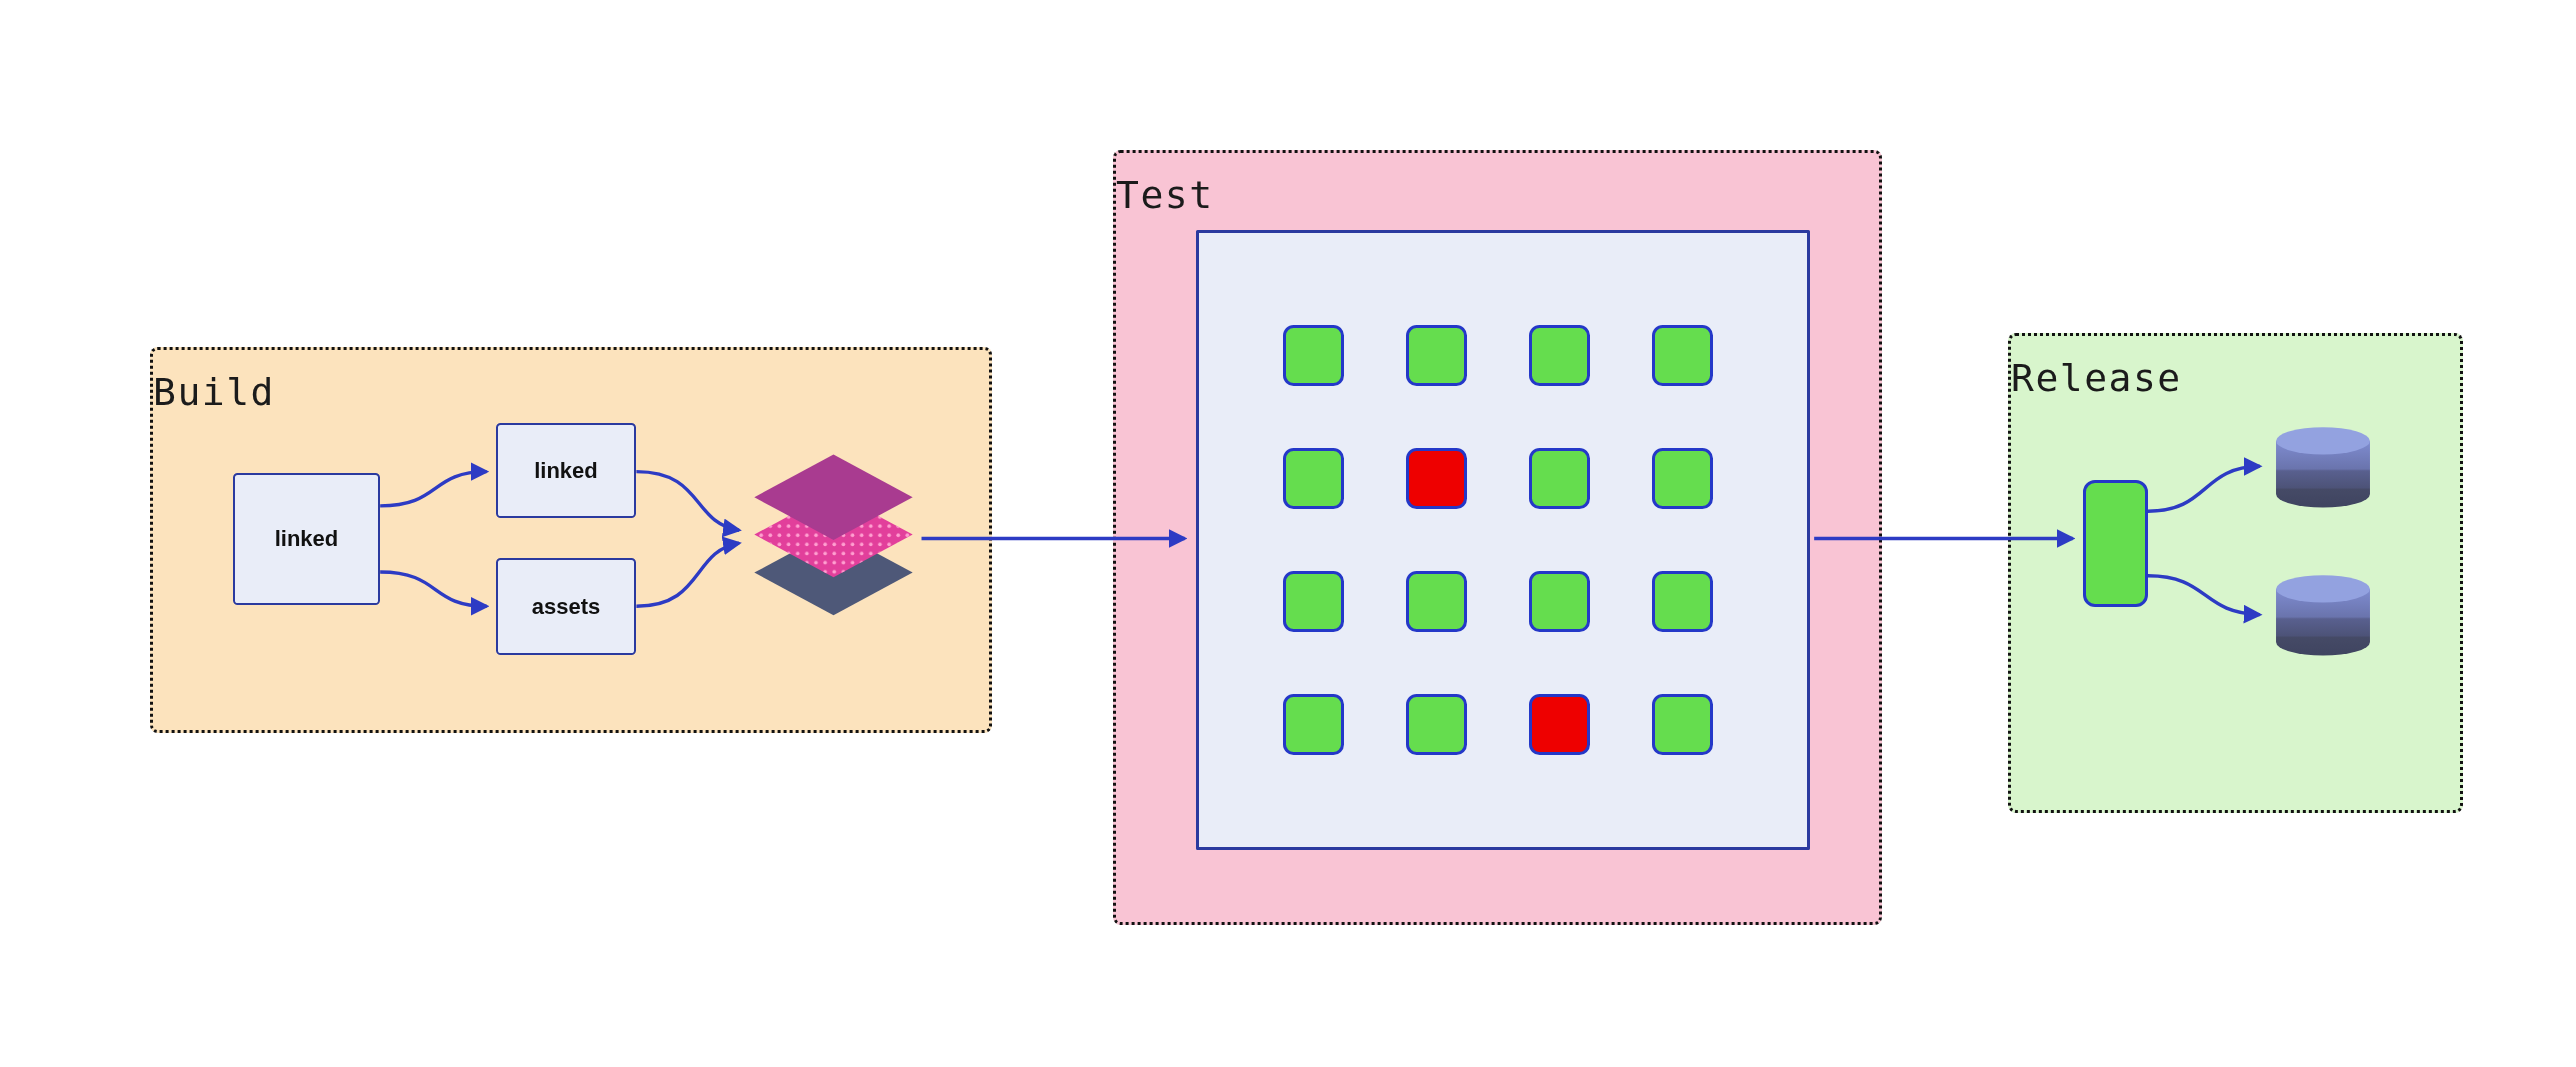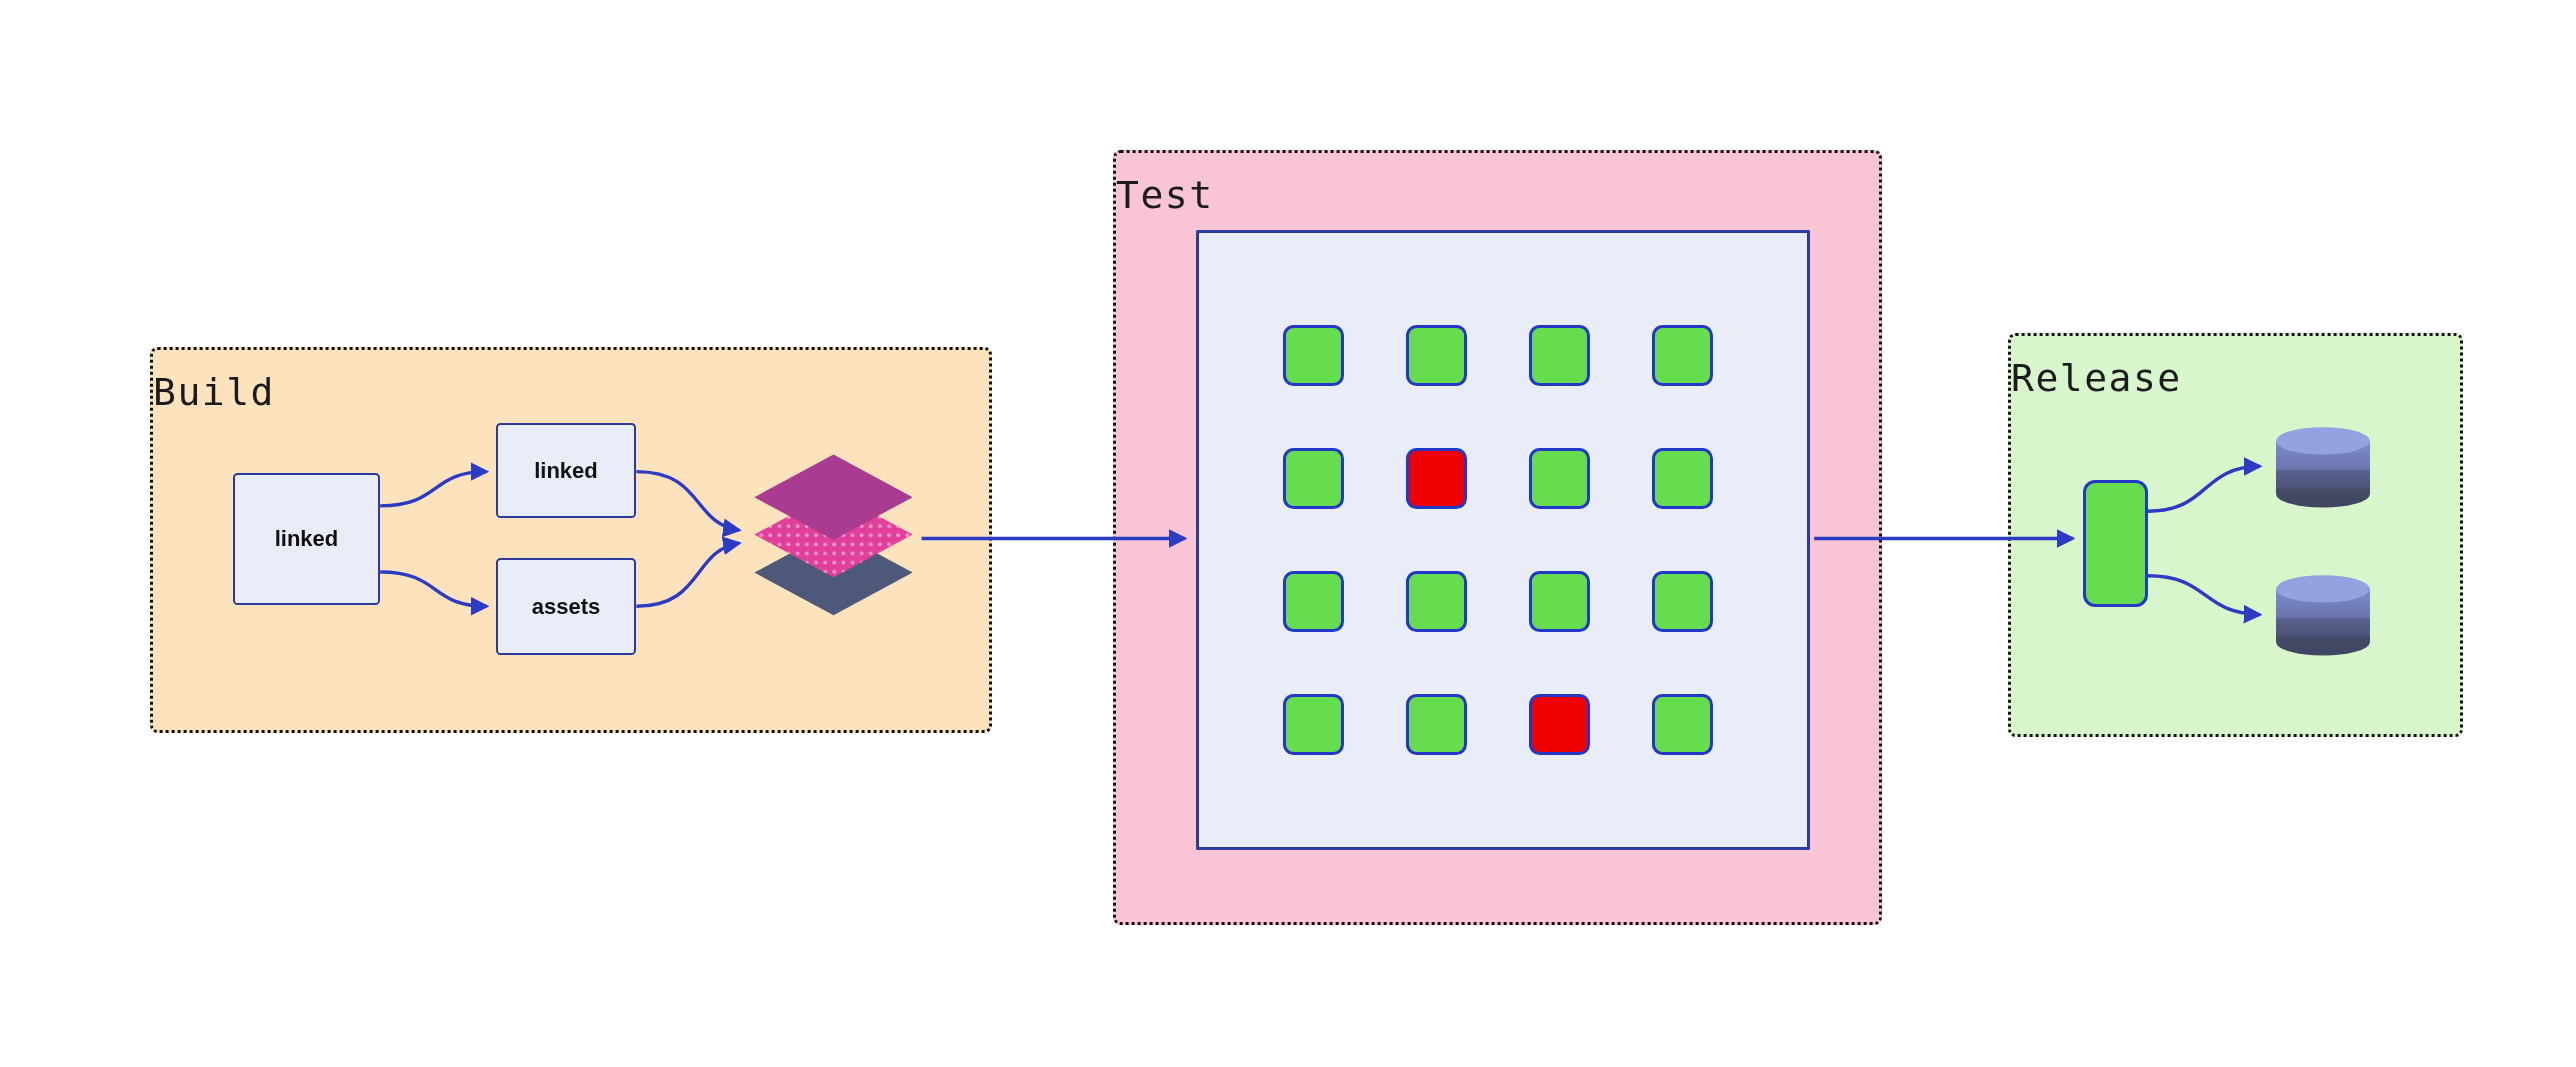--- a/index.html
+++ b/index.html
@@ -3,21 +3,21 @@
 <meta charset="utf-8">
 <style>
   html,body{margin:0;padding:0;background:#ffffff;}
   .canvas{position:relative;width:2576px;height:1068px;background:#ffffff;overflow:hidden;
           font-family:"DejaVu Sans Mono",monospace;}
 
   
   .stage{position:absolute;border:3px dotted #111;box-sizing:border-box;border-radius:7.6px;}
   .stage-build{left:150px;top:347px;width:842px;height:386px;background:var(--build_bg);}
   .stage-test{left:1113px;top:150px;width:769px;height:775px;background:var(--test_bg);}
-  .stage-release{left:2008px;top:333px;width:455px;height:404px;background:var(--release_bg);}
+  .stage-release{left:2008px;top:333px;width:455px;height:480px;background:var(--release_bg);border-radius:8px;}
   .stage-title{width:100%;text-align:left;padding-top:20px;font-size:38px;color:#1b1b1b;
                letter-spacing:1.5px;font-weight:500;}
 
   
   .node{position:absolute;background:var(--panel_bg);border:2.3px solid var(--panel_border);
         box-sizing:border-box;border-radius:4.6px;display:flex;align-items:center;justify-content:center;
         font-family:"Liberation Sans",sans-serif;font-weight:bold;font-size:22px;color:#111;text-align:right;}
   .node-source{left:233px;top:473px;width:147px;height:132px;}
   .node-linked{left:496px;top:423px;width:140px;height:95px;}
   .node-assets{left:496px;top:558px;width:140px;height:97px;}

